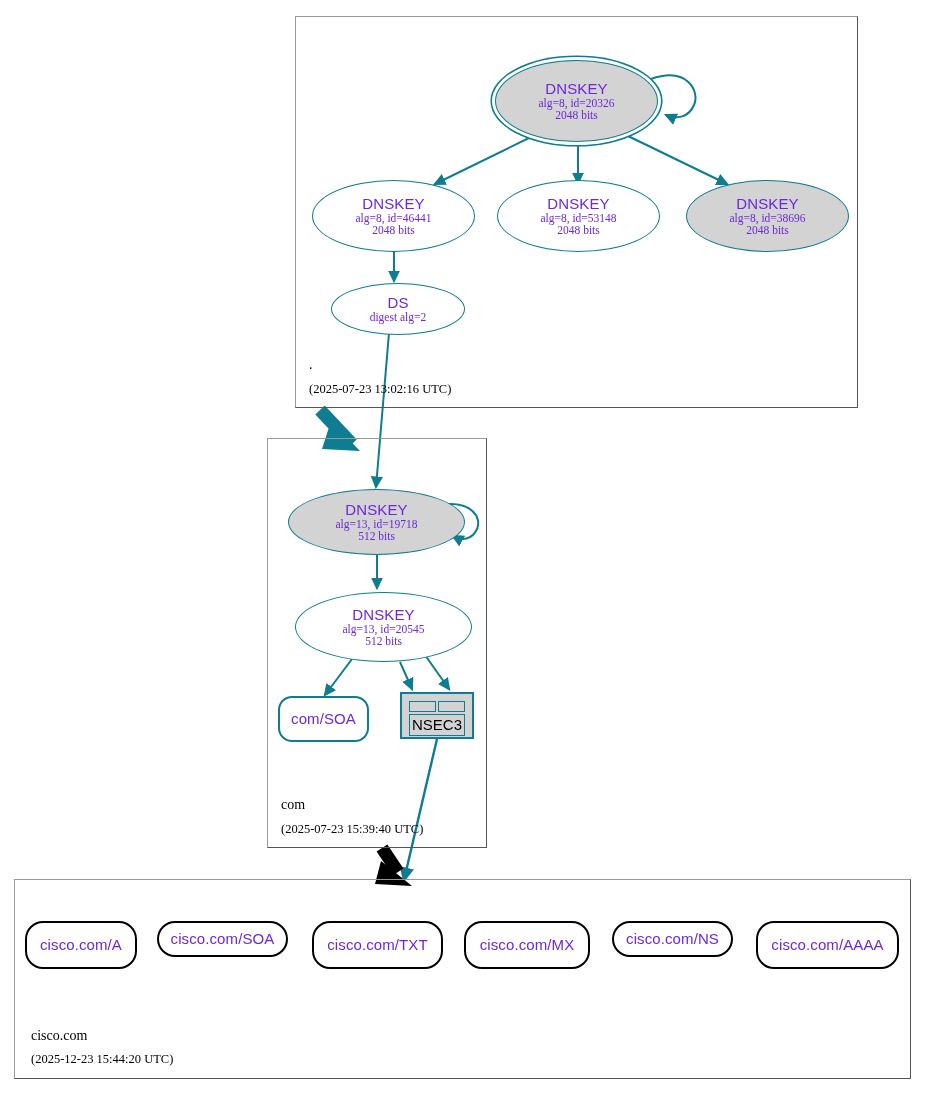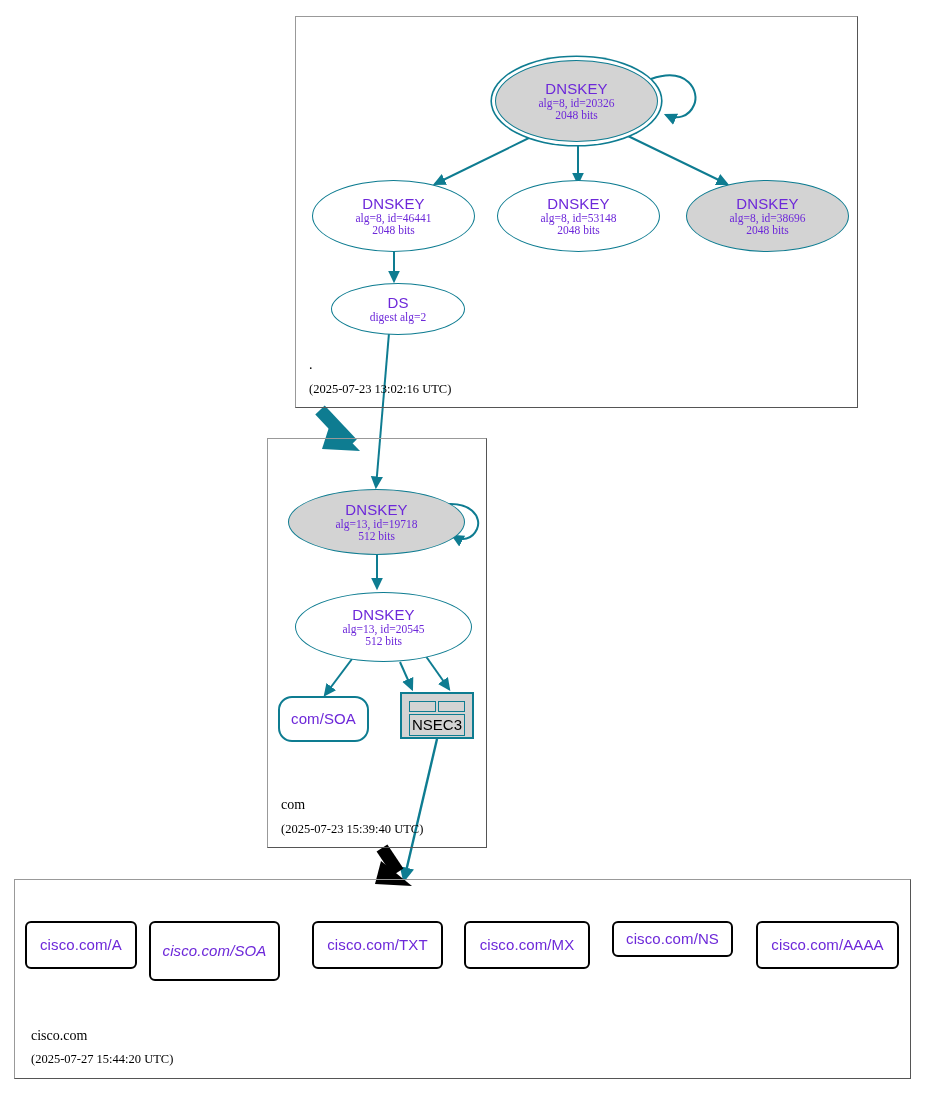--- a/index.html
+++ b/index.html
@@ -92,21 +92,21 @@
     font-family: "Liberation Sans", sans-serif;
     font-size: 15px;
     letter-spacing: 0.1px;
   }
   .node .sub {
     font-family: "Liberation Serif", serif;
     font-size: 11.5px;
   }
   .rrset {
     border: 2.2px solid #000000;
-    border-radius: 6px;
+    border-radius: 18px;
     background: #ffffff;
   }
   .rrset .title {
     font-size: 15px;
   }
   .rrset-teal {
     border: 2.2px solid #0e7c91;
     border-radius: 14px;
     background: #ffffff;
   }
@@ -272,30 +272,30 @@
 </div>
 
 <div class="zone-caption zone-name" style="left:281px; top:797px;">com</div>
 <div class="zone-caption zone-time" style="left:281px; top:822px;">(2025-07-23 15:39:40 UTC)</div>
 
 <div class="zone-box" id="zone-cisco"></div>
 
 <div class="node rrset" style="left:25px; top:921px; width:112px; height:48px;">
   <div class="title">cisco.com/A</div>
 </div>
-<div class="node rrset" style="left:149px; top:921px; width:131px; height:60px;font-style:italic;">
+<div class="node rrset" style="left:157px; top:921px; width:131px; height:36px;">
   <div class="title">cisco.com/SOA</div>
 </div>
 <div class="node rrset" style="left:312px; top:921px; width:131px; height:48px;">
   <div class="title">cisco.com/TXT</div>
 </div>
 <div class="node rrset" style="left:464px; top:921px; width:126px; height:48px;">
   <div class="title">cisco.com/MX</div>
 </div>
 <div class="node rrset" style="left:612px; top:921px; width:121px; height:36px;align-items:center;">
   <div class="title">cisco.com/NS</div>
 </div>
 <div class="node rrset" style="left:756px; top:921px; width:143px; height:48px;">
   <div class="title">cisco.com/AAAA</div>
 </div>
 
 <div class="zone-caption zone-name" style="left:31px; top:1028px;">cisco.com</div>
-<div class="zone-caption zone-time" style="left:31px; top:1052px;">(2025-07-27 15:44:20 UTC)</div>
+<div class="zone-caption zone-time" style="left:31px; top:1052px;">(2025-12-23 15:44:20 UTC)</div>
 
 </body></html>

